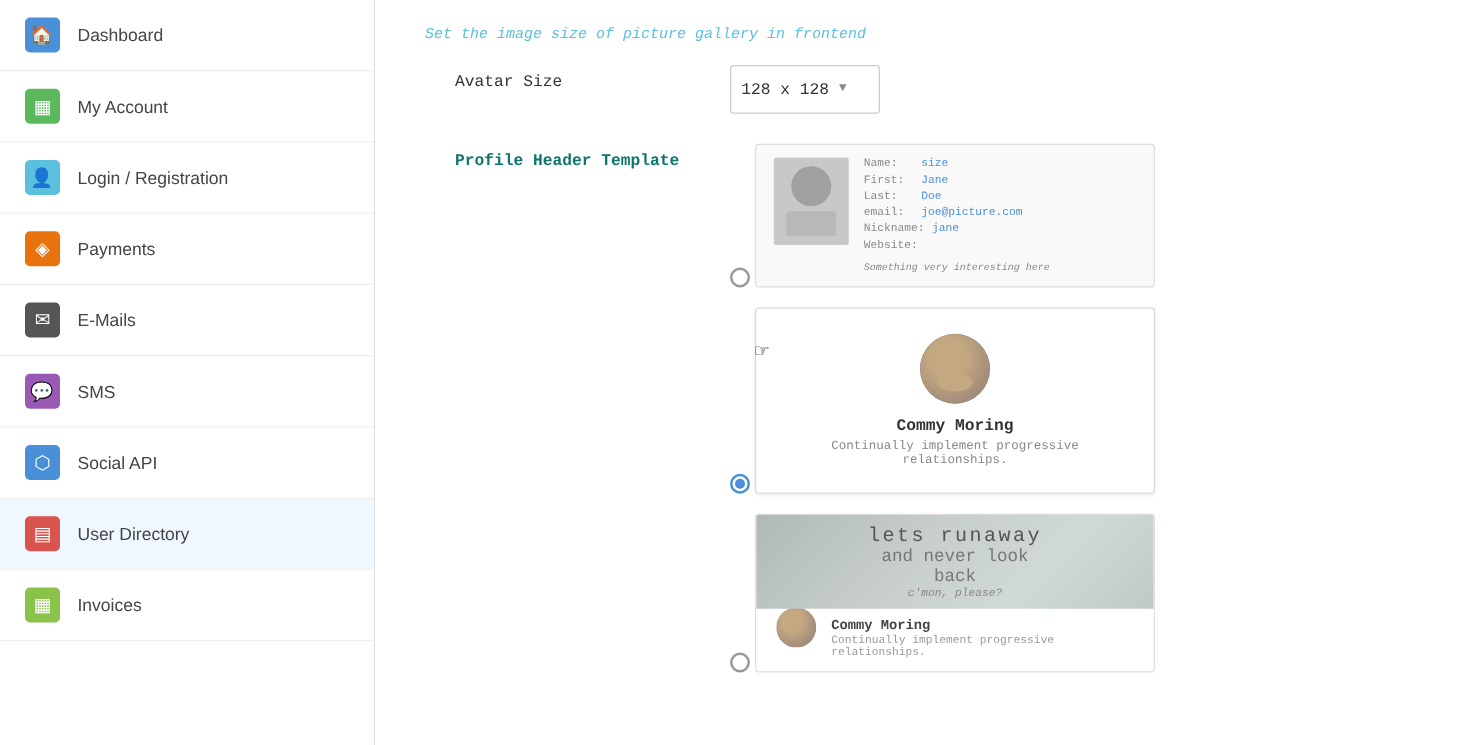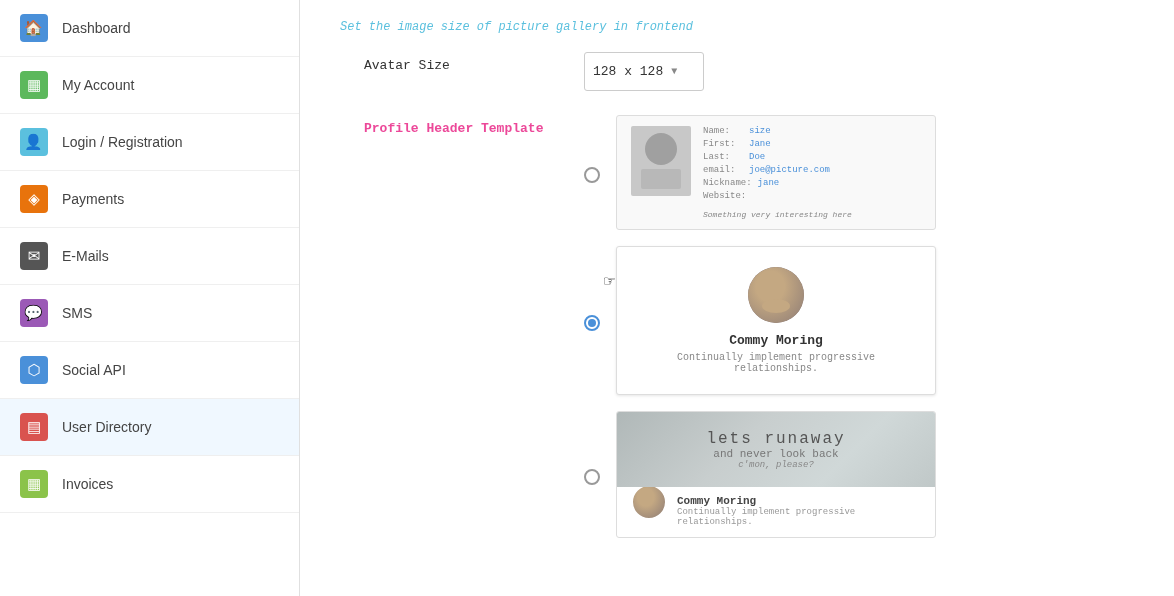--- a/index.html
+++ b/index.html
@@ -106,36 +106,36 @@
 
     .form-hint {
       color: #5bc0de;
       font-style: italic;
       font-size: 12px;
       margin-top: 4px;
     }
 
     
     .profile-header-label {
-      color: #ec4899;
+      color: #0f766e;
       font-size: 13px;
       font-weight: 600;
       padding-top: 6px;
     }
 
     .template-options {
       display: flex;
       flex-direction: column;
       gap: 16px;
     }
 
     .template-option {
       display: flex;
-      align-items: center;
-      gap: 16px;
+      align-items: flex-end;
+      gap: 4px;
     }
 
     
     .radio-btn {
       width: 16px;
       height: 16px;
       border-radius: 50%;
       border: 2px solid #999;
       margin-top: 4px;
       flex-shrink: 0;
@@ -280,21 +280,21 @@
       text-align: center;
       color: #666;
     }
     .banner-text-overlay .big-text {
       font-size: 16px;
       font-weight: 300;
       letter-spacing: 2px;
       color: #555;
     }
     .banner-text-overlay .small-text {
-      font-size: 11px;
+      font-size: 14px;
       color: #777;
     }
     .banner-text-overlay .small-italic {
       font-size: 9px;
       color: #888;
       font-style: italic;
     }
     .preview-3-bottom {
       padding: 8px 14px 10px;
       display: flex;

